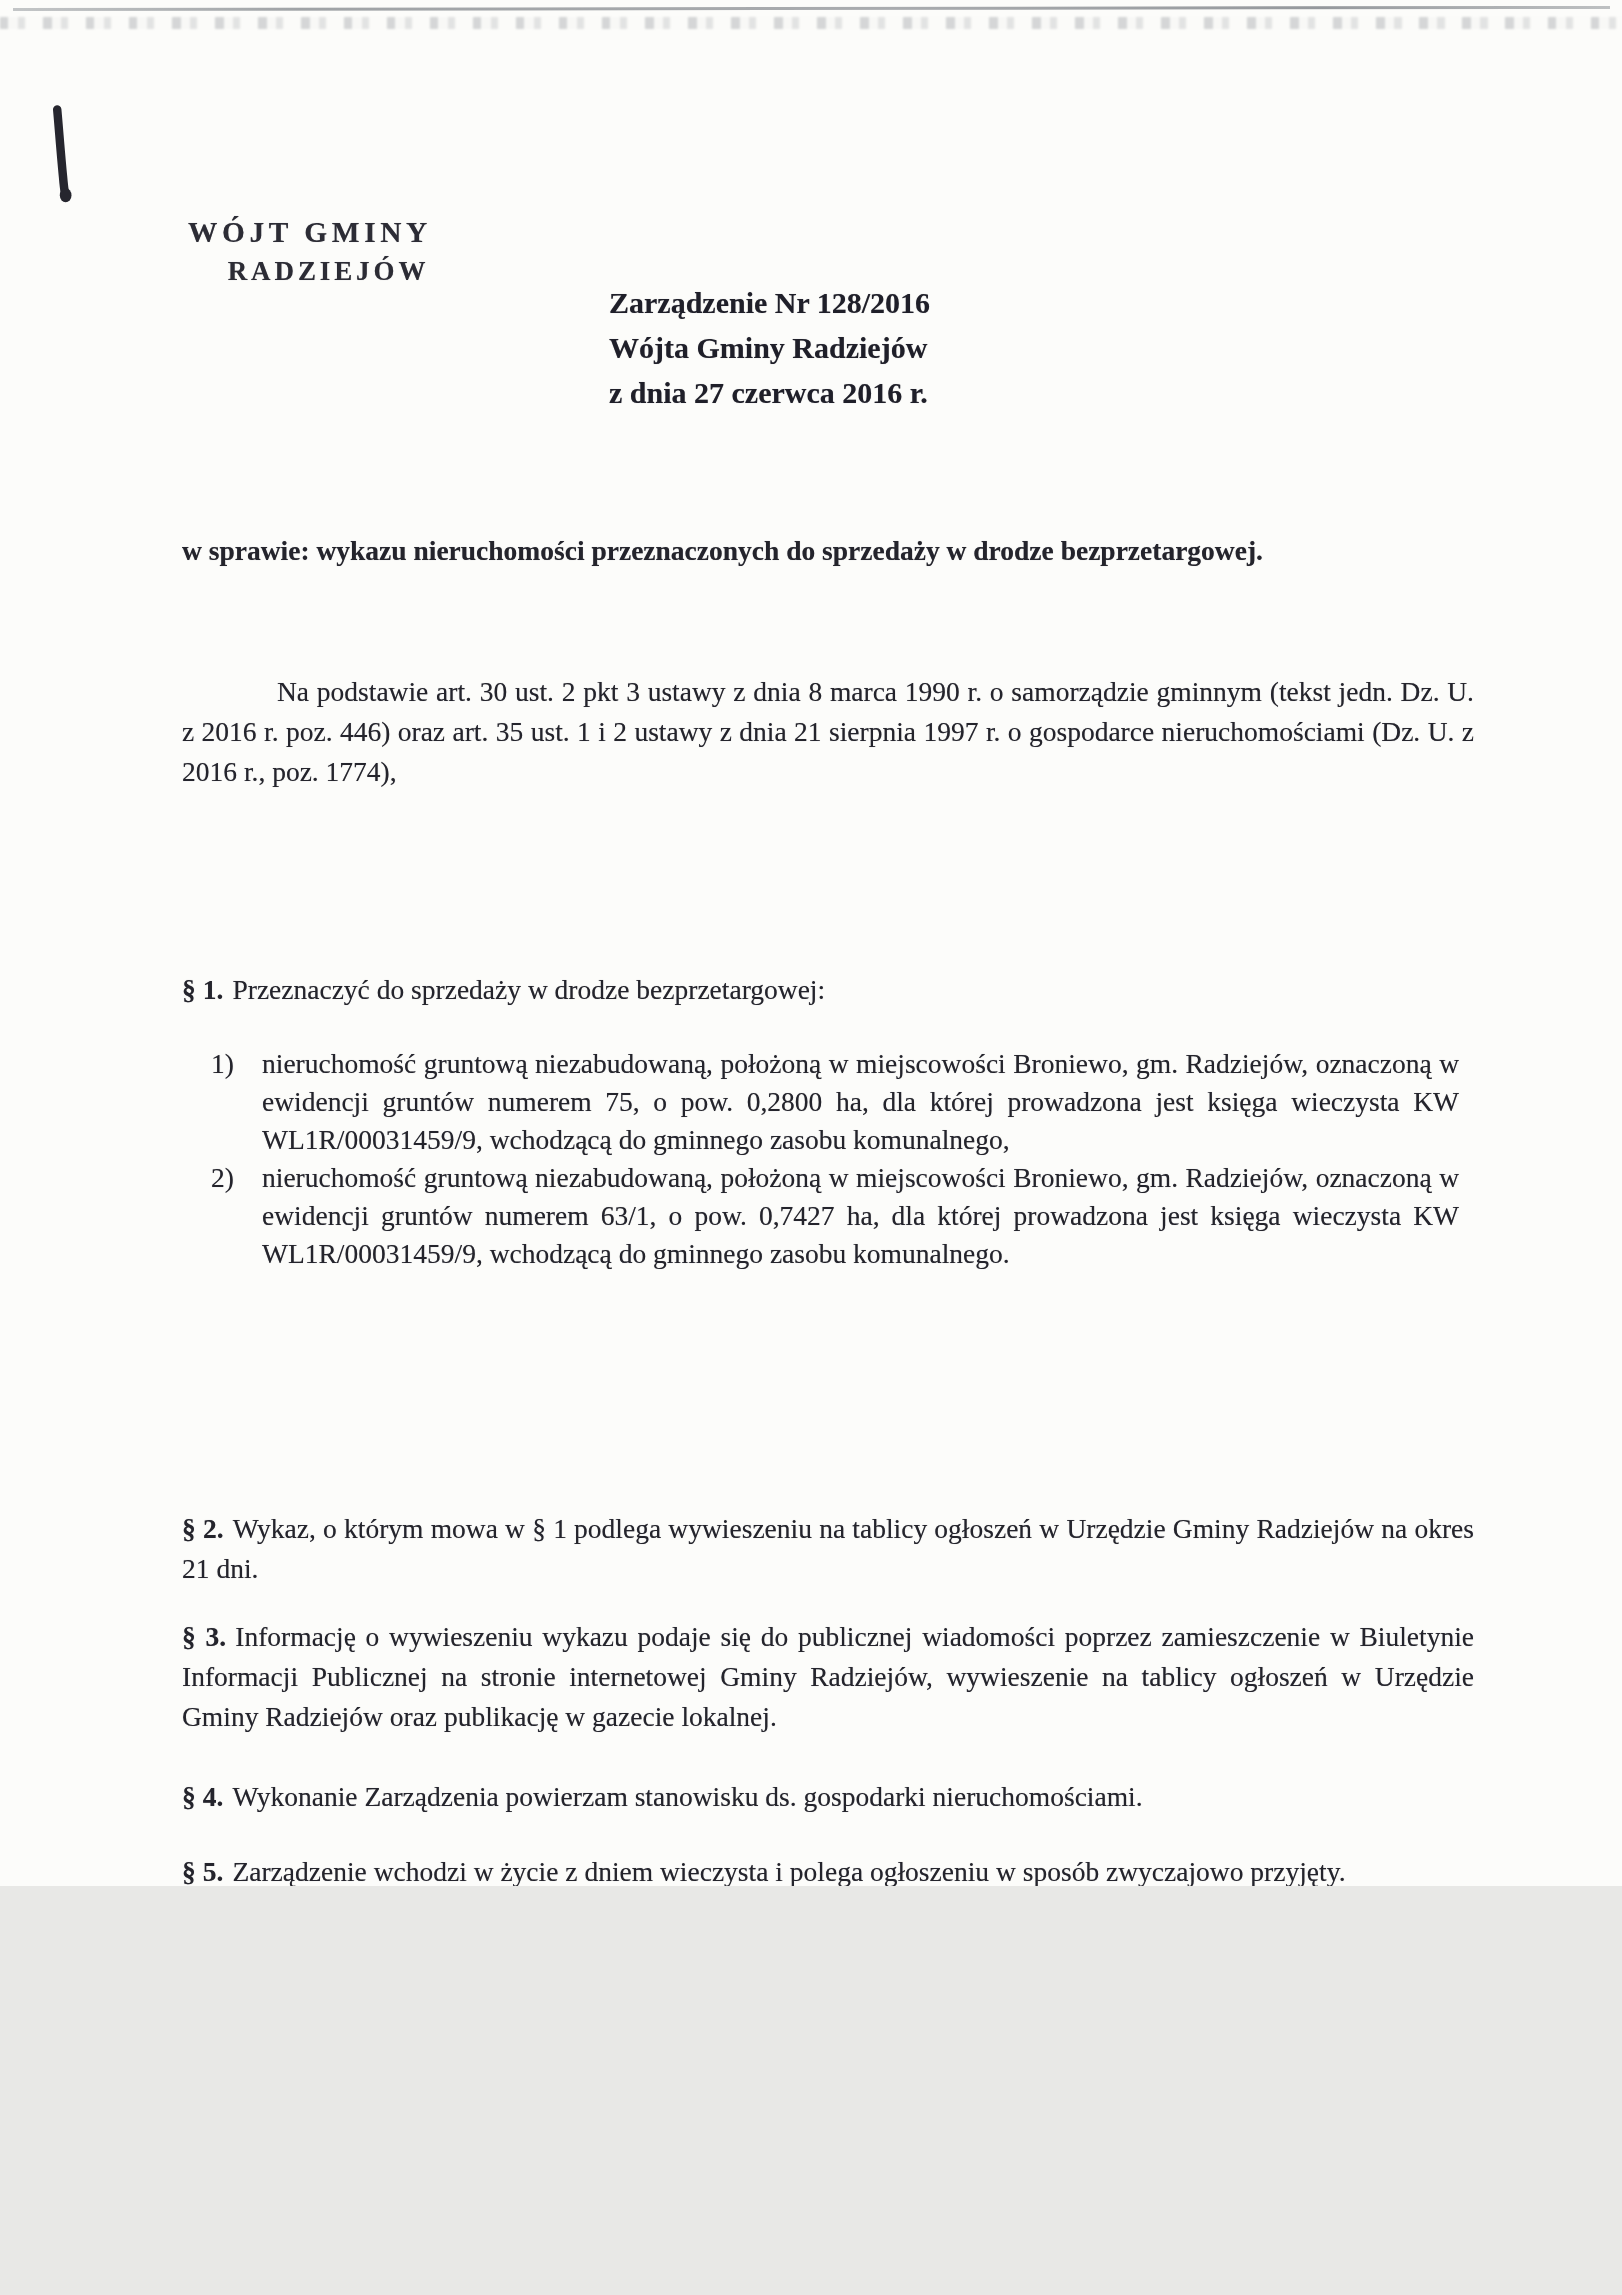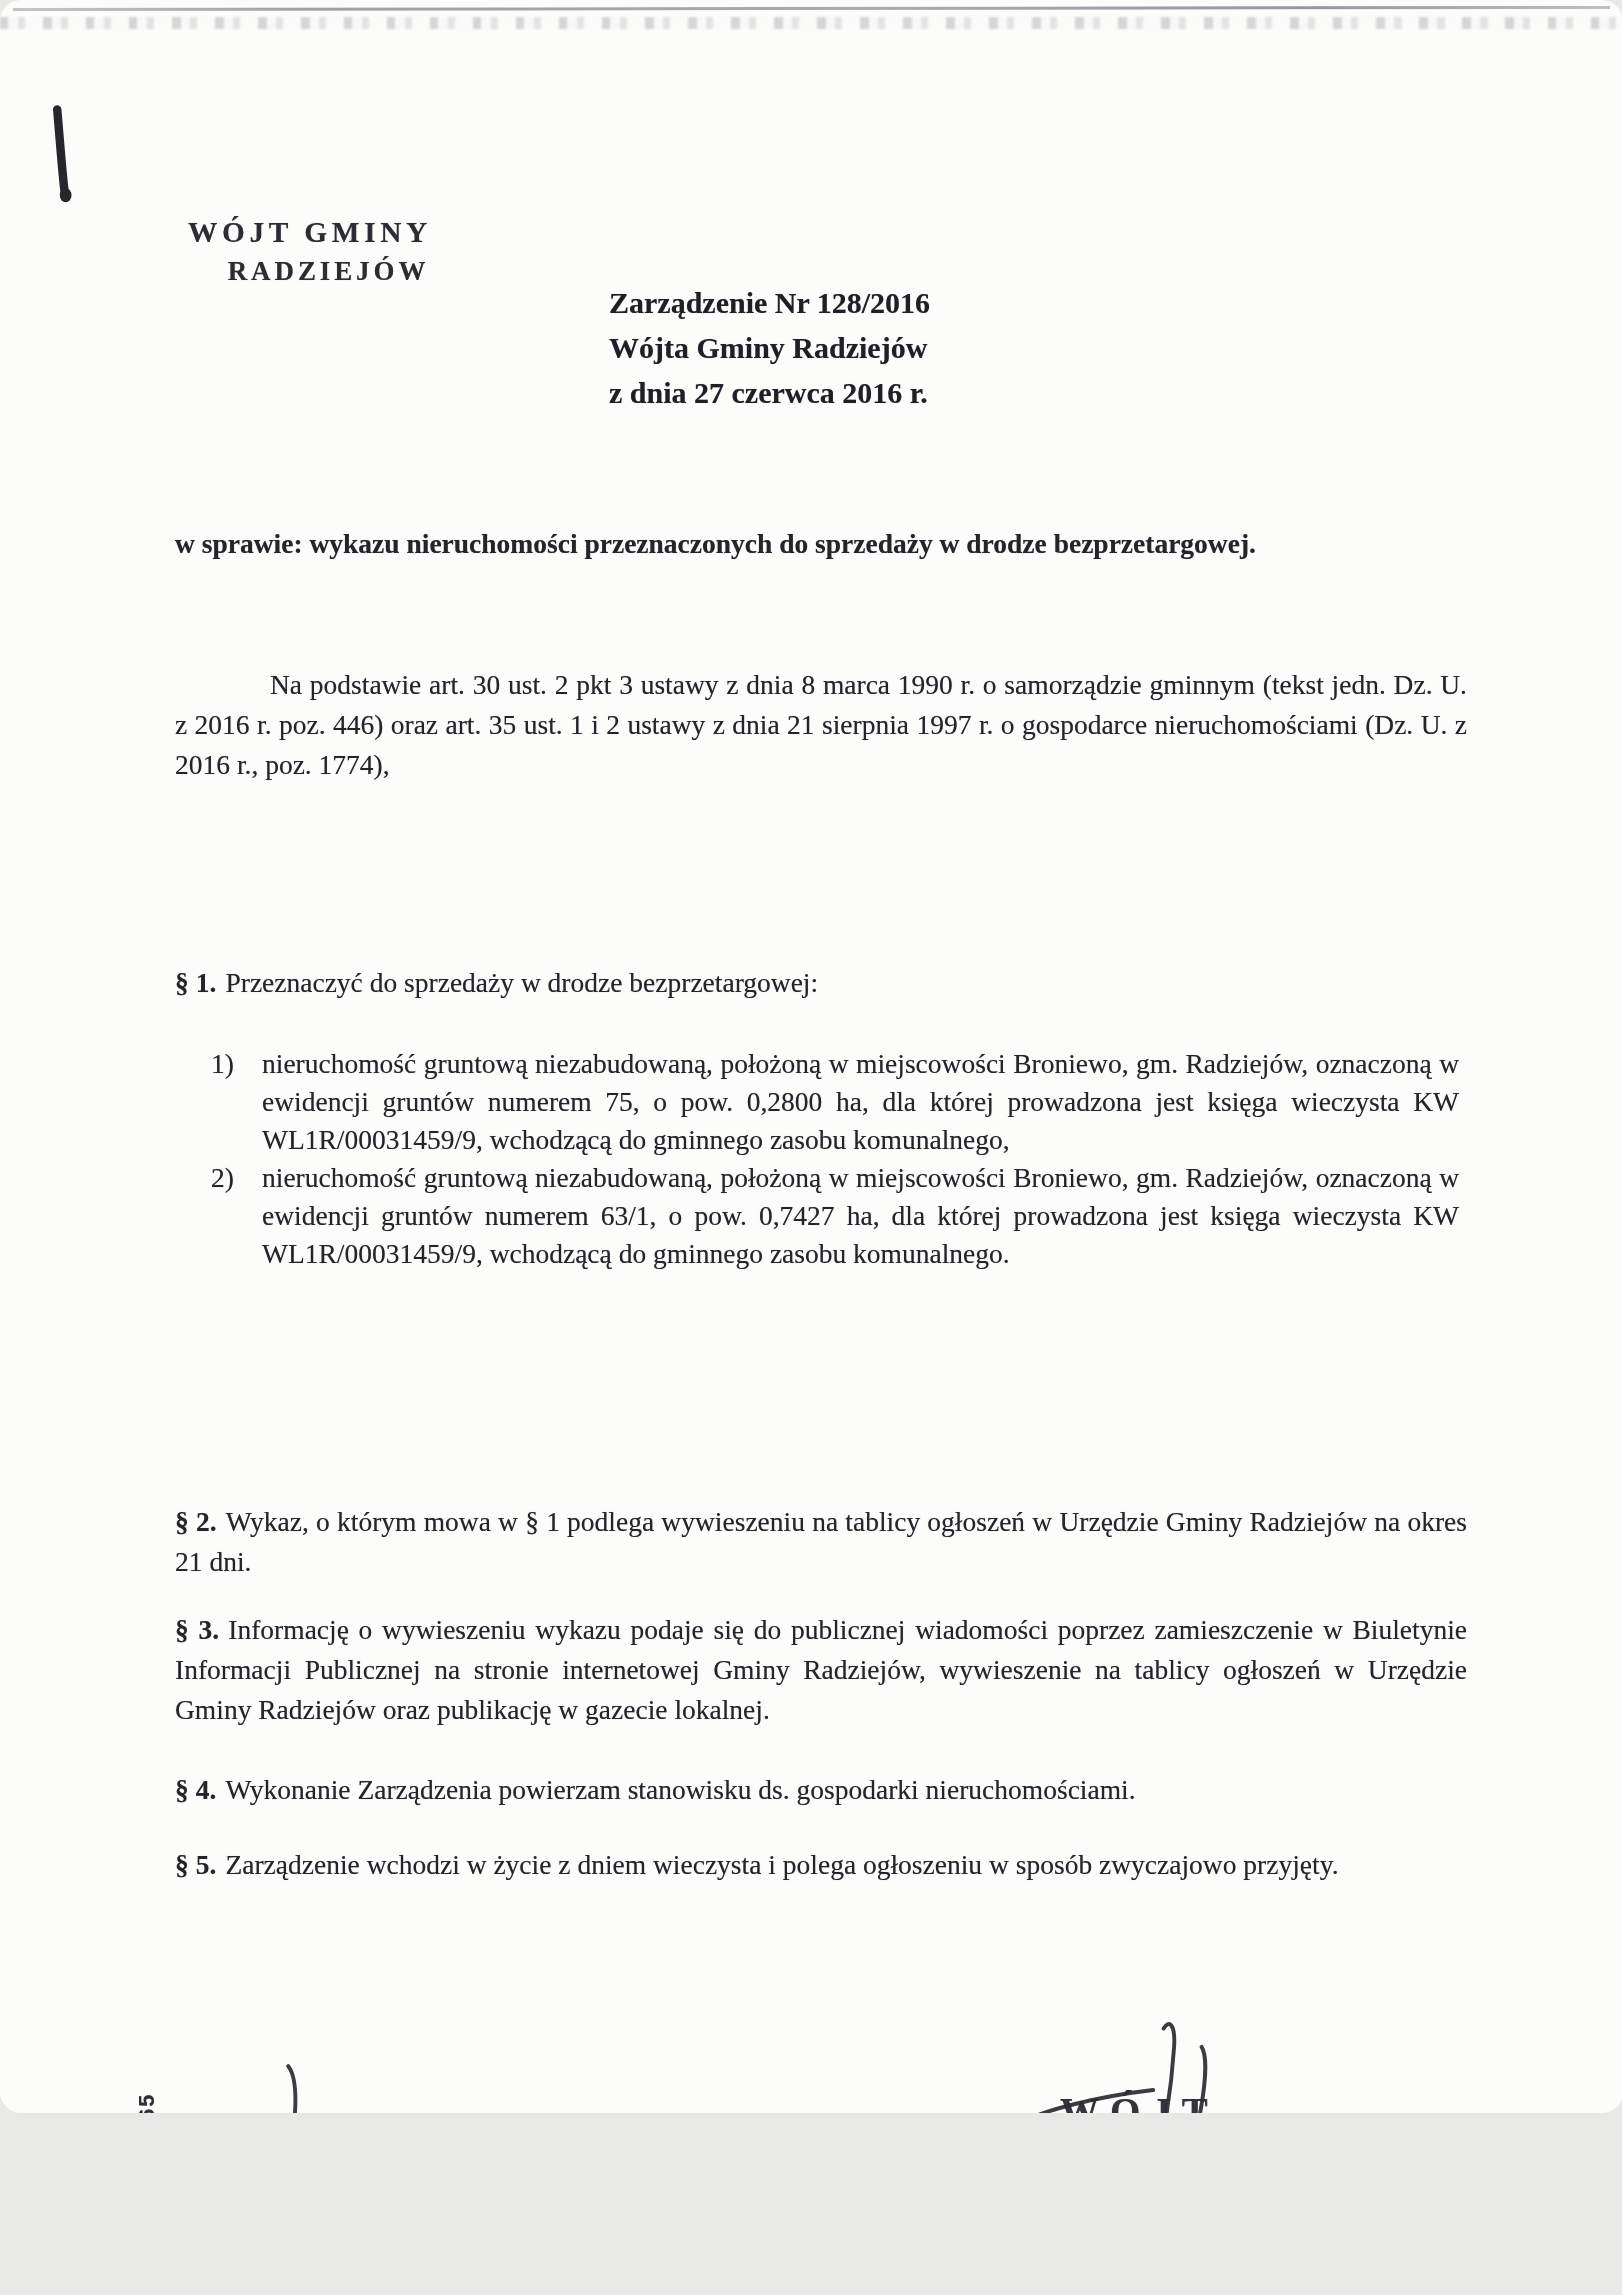--- a/index.html
+++ b/index.html
@@ -1,25 +1,24 @@
 <!DOCTYPE html>
 <html lang="pl" style="font-size:10.5px"><head>
 <meta charset="utf-8">
 <title>Zarządzenie Nr 128/2016</title>
 <style>
   html,body{margin:0;padding:0;background:#e8e8e6;}
   .page{
     position:relative;
-    width:1623px;height:2113px;
+    width:1623px;height:1886px;
     margin:0 auto;
     background:#fcfcfa;
     font-family:"Liberation Serif", serif;
     color:#24242c;
     overflow:hidden;
-    border-radius:21px;
   }
   .page *{box-sizing:border-box;}
   .txt{ text-shadow:0 0 0.7px rgba(35,35,45,.45); }
 
   
   .scan-line{
     position:absolute;top:6.5px;left:13px;width:1597px;height:2.6px;
     background:linear-gradient(90deg,#b9bcbe 0%, #8f9397 18%, #9a9da1 55%, #83878c 82%, #b3b6b8 100%);
     transform:rotate(-0.08deg);opacity:.85;
   }
@@ -35,21 +34,21 @@
   
   .letterhead{position:absolute;left:188px;top:216px;width:281px;}
   .lh1{font-size:29.4px;font-weight:600;letter-spacing:4.6px;color:#2c2c35;}
   .lh2{font-size:27px;font-weight:600;letter-spacing:3.9px;color:#2c2c35;text-align:center;margin-top:6.5px;}
 
   
   .title-block{position:absolute;left:609px;top:280px;}
   .title-block div{font-size:30px;font-weight:bold;line-height:45px;color:#1f1f29;}
 
   
-  .blk{position:absolute;left:167px;width:1292px;font-size:27.5px;line-height:40px;margin:8px;}
+  .blk{position:absolute;left:167px;width:1292px;font-size:27.5px;line-height:40px;margin:15px;}
   .subject{top:516px;font-weight:bold;font-size:27.5px;}
   .legal-basis{top:657px;text-indent:95px;text-align:justify;}
   .order-clause{top:853px;text-align:center;}
   .secno{font-weight:bold;margin-right:9.2px;white-space:nowrap;}
   .s1{top:955px;}
   .s2{top:1494px;text-align:justify;}
   .s3{top:1602px;text-align:justify;}
   .s4{top:1762px;}
   .s5{top:1837px;text-align:justify;}
   .note{top:1376px;text-align:justify;}

